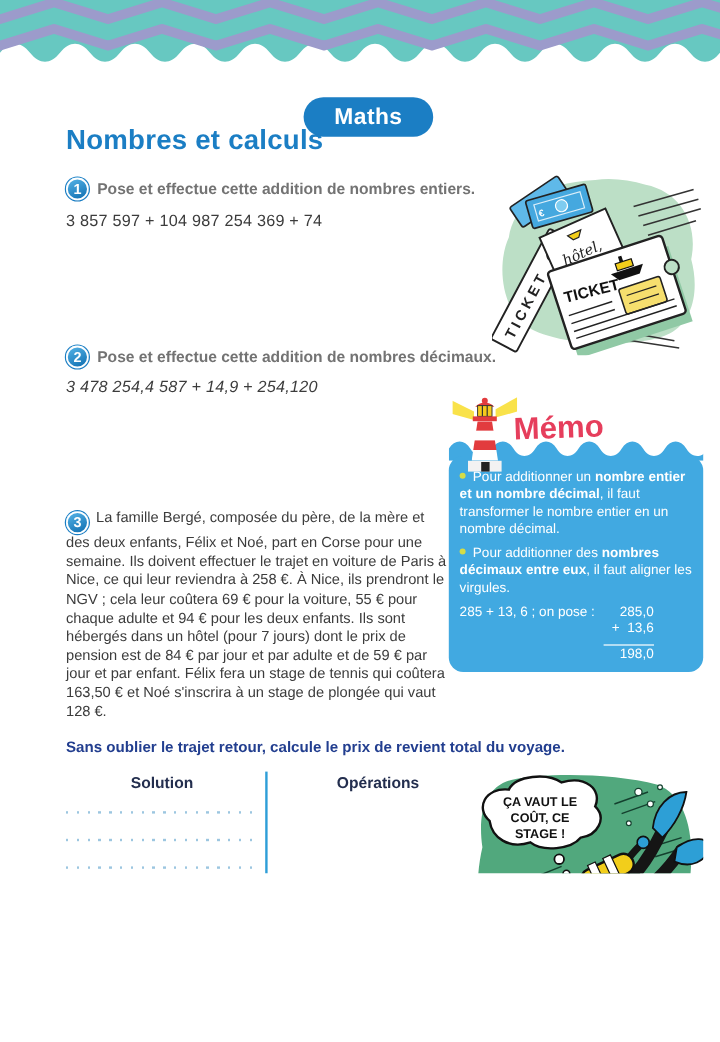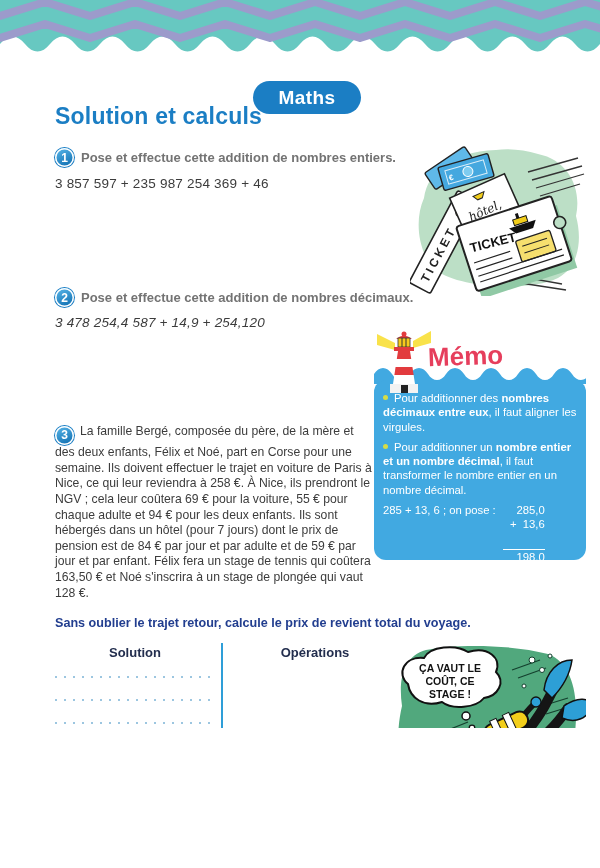--- a/index.html
+++ b/index.html
@@ -41,21 +41,21 @@
   .memo-title{left:428px;top:341px;font-size:26px;font-weight:bold;color:#E63E5C;transform:rotate(-2deg);
     text-shadow:2px 0 0 #fff,-2px 0 0 #fff,0 2px 0 #fff,0 -2px 0 #fff,1.5px 1.5px 0 #fff,-1.5px -1.5px 0 #fff,1.5px -1.5px 0 #fff,-1.5px 1.5px 0 #fff;}
   .memo-content{left:383px;top:391px;width:197px;color:#fff;font-size:11.3px;line-height:14.3px;}
   .memo-bullet{margin-bottom:6px;}
   .memo-bullet .dot{display:inline-block;width:5px;height:5px;border-radius:50%;background:#D5DC46;margin-right:6px;vertical-align:2px;}
   .memo-bullet .b{font-weight:bold;}
   .memo-example{display:flex;margin-top:3px;}
   .memo-intro{white-space:pre;}
   .sum-col{margin-left:7px;text-align:right;}
   .sum-col div{min-width:42px;white-space:pre;}
-  .addend2{border-bottom:1px solid #fff;padding-bottom:17px;}
+  .addend2{border-bottom:1px solid #fff;padding-bottom:5px;}
 </style>
 </head>
 <body>
 
 <div class="page">
 
   <svg class="abs" style="left:0;top:0" width="600" height="58" viewBox="0 0 600 58">
     <path fill="#67C8C1" d="M0,0 H600 V44
       c-8,10 -17,10 -25,0 c-8,-10 -17,-10 -25,0 c-8,10 -17,10 -25,0 c-8,-10 -17,-10 -25,0
       c-8,10 -17,10 -25,0 c-8,-10 -17,-10 -25,0 c-8,10 -17,10 -25,0 c-8,-10 -17,-10 -25,0
@@ -63,27 +63,27 @@
       c-8,10 -17,10 -25,0 c-8,-10 -17,-10 -25,0 c-8,10 -17,10 -25,0 c-8,-10 -17,-10 -25,0
       c-8,10 -17,10 -25,0 c-8,-10 -17,-10 -25,0 c-8,10 -17,10 -25,0 c-8,-10 -17,-10 -25,0
       c-8,10 -17,10 -25,0 c-8,-10 -17,-10 -25,0 c-8,10 -17,10 -25,0 c-8,-10 -17,-10 -25,0 Z"></path>
     <polyline points="0,16 45,2 90,16 135,2 180,16 225,2 270,16 315,2 360,16 405,2 450,16 495,2 540,16 585,2 612,10" fill="none" stroke="#9C9BCB" stroke-width="8" stroke-linejoin="round" stroke-linecap="round"></polyline>
     <polyline points="0,38 45,24 90,38 135,24 180,38 225,24 270,38 315,24 360,38 405,24 450,38 495,24 540,38 585,24 612,32" fill="none" stroke="#9C9BCB" stroke-width="8" stroke-linejoin="round" stroke-linecap="round"></polyline>
   </svg>
 
   <div class="abs subject-pill">
     <span>Maths</span>
   </div>
-  <div class="abs section-title">Solution et calculs</div>
+  <div class="abs section-title">Nombres et calculs</div>
 
   <div class="abs ex-row ex1-row">
     <span class="badge">1</span>
     <span class="prompt">Pose et effectue cette addition de nombres entiers.</span>
   </div>
-  <div class="abs expression expr1">3 857 597 + 235 987 254 369 + 46</div>
+  <div class="abs expression expr1">3 857 597 + 104 987 254 369 + 74</div>
 
   <svg class="abs" style="left:410px;top:146px" width="178" height="150" viewBox="0 0 178 150">
     <path d="M86,4 C40,6 18,26 14,52 C4,74 8,108 26,124 C48,142 120,146 148,132 C170,120 172,92 166,70 C172,42 158,14 128,8 C114,4 100,2 86,4 Z" fill="#BCDFC6"></path>
     <g stroke="#333" stroke-width="1.3">
       <line x1="118" y1="26" x2="168" y2="12"></line>
         <line x1="122" y1="34" x2="172" y2="20"></line>
       <line x1="126" y1="42" x2="174" y2="28"></line>
         <line x1="130" y1="50" x2="170" y2="38"></line>
       <line x1="96" y1="128" x2="152" y2="138"></line>
         <line x1="104" y1="136" x2="156" y2="144"></line>
@@ -165,22 +165,22 @@
       <rect x="14" y="45" width="26" height="9" fill="#fff"></rect>
     </g>
     <rect x="13" y="54" width="28" height="9" fill="#f2f2f2"></rect>
     <rect x="24" y="55" width="7" height="8" fill="#222"></rect>
   </svg>
 
   <div class="abs memo-title">Mémo</div>
 
   <div class="abs memo-content">
     <div id="memo-bullets">
+        <div class="memo-bullet"><span class="dot"></span><span>Pour additionner un </span><span class="b">nombre entier et un nombre décimal</span><span>, il faut transformer le nombre entier en un nombre décimal.</span></div>
         <div class="memo-bullet"><span class="dot"></span><span>Pour additionner des </span><span class="b">nombres décimaux entre eux</span><span>, il faut aligner les virgules.</span></div>
-        <div class="memo-bullet"><span class="dot"></span><span>Pour additionner un </span><span class="b">nombre entier et un nombre décimal</span><span>, il faut transformer le nombre entier en un nombre décimal.</span></div>
       </div>
     <div class="memo-example">
       <span class="memo-intro">285 + 13, 6 ; on pose :</span>
       <span class="sum-col">
         <div>285,0</div>
         <div class="addend2">+  13,6</div>
         <div>198,0</div>
       </span>
     </div>
   </div>

